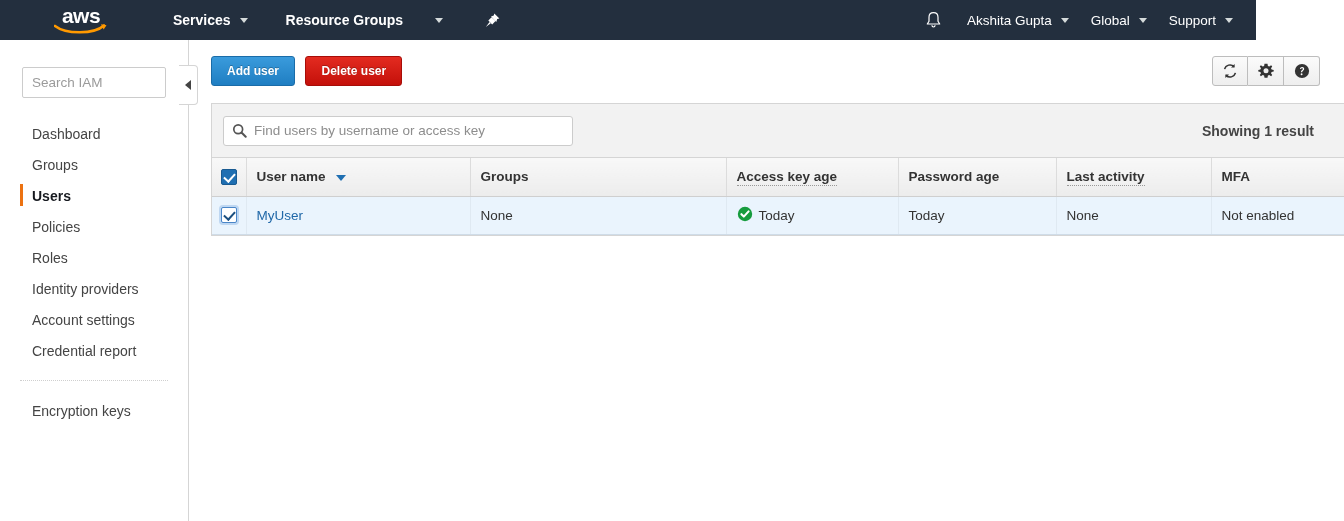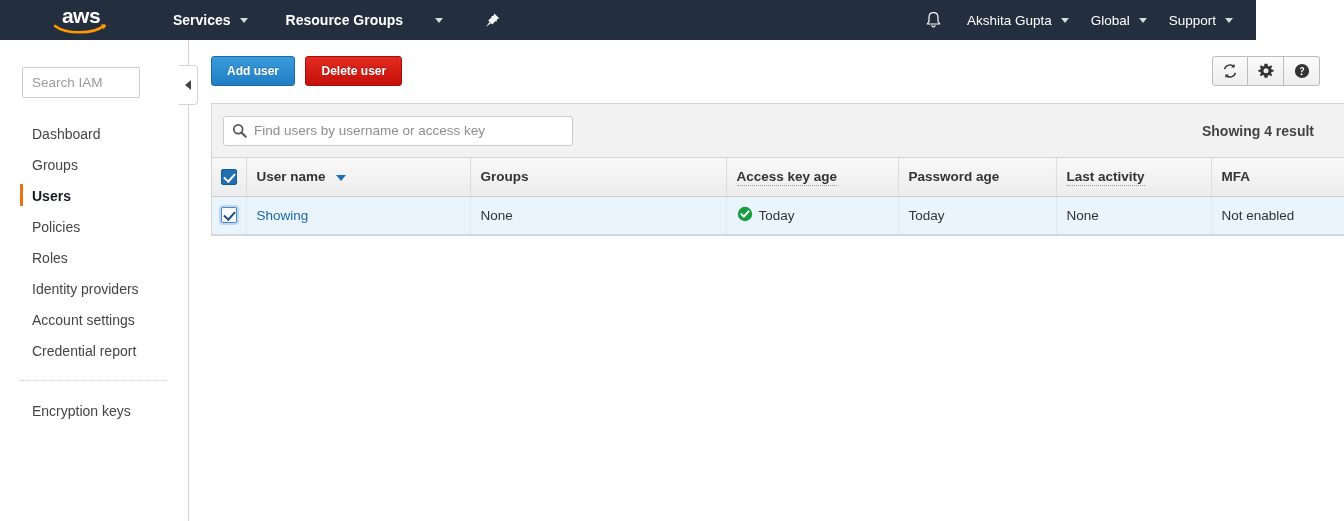--- a/index.html
+++ b/index.html
@@ -90,21 +90,21 @@
     position: absolute;
     top: 40px; left: 0;
     width: 189px;
     height: 481px;
     background: #ffffff;
     border-right: 1px solid #d5d5d5;
   }
   #search-iam-input {
     position: absolute;
     top: 27px; left: 22px;
-    width: 118px; height: 31px;
+    width: 144px; height: 31px;
     border: 1px solid #cccccc;
     border-radius: 2px;
     padding: 0 9px;
     font-size: 13.5px;
     font-family: "Liberation Sans", sans-serif;
     color: #333;
     background: #fff;
     outline: none;
   }
   #search-iam-input::placeholder { color: #9b9b9b; }
@@ -483,21 +483,21 @@
   <div id="table-panel">
 
     <div id="filter-bar">
       <div id="find-users-wrap">
         <svg id="find-users-icon" width="15" height="15" viewBox="0 0 15 15">
           <circle cx="6.2" cy="6.2" r="4.4" fill="none" stroke="#555" stroke-width="1.7"></circle>
           <line x1="9.5" y1="9.5" x2="13.7" y2="13.7" stroke="#555" stroke-width="2" stroke-linecap="round"></line>
         </svg>
         <input id="find-users-input" type="text" placeholder="Find users by username or access key" style="">
       </div>
-      <div id="showing-results">Showing 4 result</div>
+      <div id="showing-results">Showing 1 result</div>
     </div>
 
     <table>
       <colgroup>
         <col style="width:34px">
         <col style="width:224px">
         <col style="width:256px">
         <col style="width:172px">
         <col style="width:158px">
         <col style="width:155px">
@@ -528,21 +528,21 @@
             <span>MFA</span>
           </th>
         </tr>
       </thead>
       <tbody>
         <tr>
           <td class="cb-col">
             <span class="cb cb-row"></span>
           </td>
           <td>
-            <span class="user-link">Showing</span>
+            <span class="user-link">MyUser</span>
           </td>
           <td>None</td>
           <td>
             <span class="cell-flex">
               <svg class="green-check" width="16" height="16" viewBox="0 0 16 16">
                 <circle cx="8" cy="8" r="7.2" fill="#179c3e"></circle>
                 <path d="M4.4 8.2 L6.8 10.6 L11.6 5.4" fill="none" stroke="#ffffff" stroke-width="2.1" stroke-linecap="round" stroke-linejoin="round"></path>
               </svg>
               <span>Today</span>
             </span>

